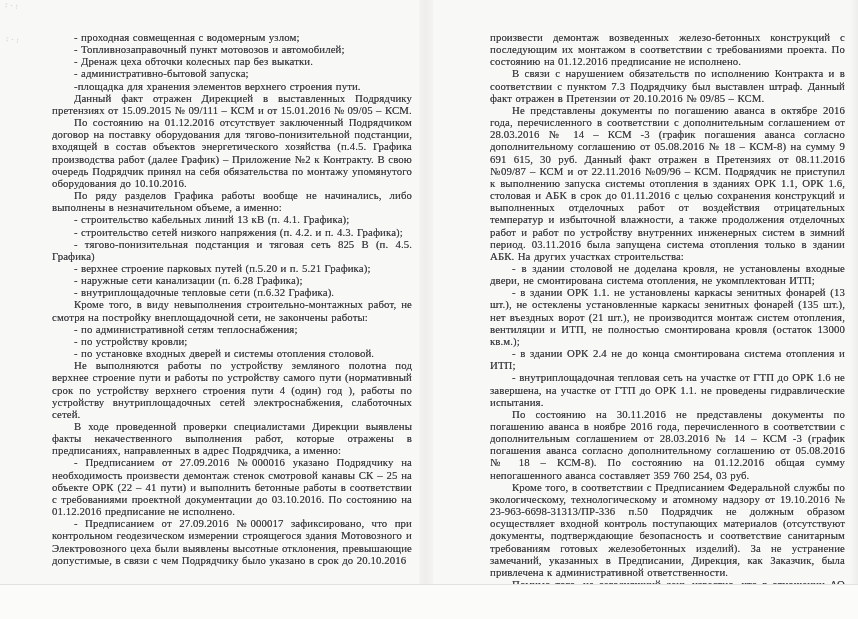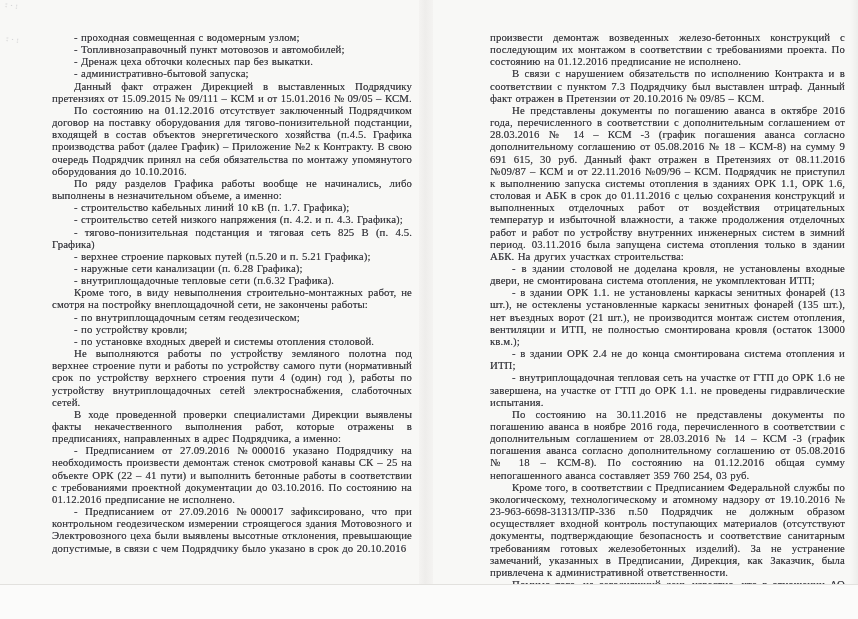--- a/index.html
+++ b/index.html
@@ -63,31 +63,32 @@
 <body>
 
 <div class="scan">
 
   <div class="page page-left">
     <div>
         <p class="para ind">- проходная совмещенная с водомерным узлом;</p>
         <p class="para ind">- Топливнозаправочный пункт мотовозов и автомобилей;</p>
         <p class="para ind">- Дренаж цеха обточки колесных пар без выкатки.</p>
         <p class="para ind">- административно-бытовой запуска;</p>
+        <p class="para ind">-площадка для хранения элементов верхнего строения пути.</p>
         <p class="para ind">Данный факт отражен Дирекцией в выставленных Подрядчику претензиях от 15.09.2015 № 09/111 – КСМ и от 15.01.2016 № 09/05 – КСМ.</p>
         <p class="para ind">По состоянию на 01.12.2016 отсутствует заключенный Подрядчиком договор на поставку оборудования для тягово-понизительной подстанции, входящей в состав объектов энергетического хозяйства (п.4.5. Графика производства работ (далее График) – Приложение №2  к Контракту. В свою очередь Подрядчик принял на себя обязательства по монтажу упомянутого оборудования до 10.10.2016.</p>
         <p class="para ind">По ряду разделов Графика работы вообще не начинались, либо выполнены в незначительном объеме, а именно:</p>
-        <p class="para ind">- строительство кабельных линий 10 кВ (п. 1.7. Графика);</p>
+        <p class="para ind">- строительство кабельных линий 13 кВ (п. 4.1. Графика);</p>
         <p class="para ind">- строительство сетей низкого напряжения (п. 4.2. и п. 4.3. Графика);</p>
         <p class="para ind">- тягово-понизительная подстанция и тяговая сеть 825 В (п. 4.5. Графика)</p>
         <p class="para ind">- верхнее строение парковых путей (п.5.20 и п. 5.21 Графика);</p>
         <p class="para ind">- наружные сети канализации (п. 6.28 Графика);</p>
         <p class="para ind">- внутриплощадочные тепловые сети (п.6.32 Графика).</p>
         <p class="para ind">Кроме того, в виду невыполнения строительно-монтажных работ, не смотря на постройку внеплощадочной сети, не закончены работы:</p>
-        <p class="para ind">- по внутриплощадочным сетям геодезическом;</p>
+        <p class="para ind">- по административной сетям теплоснабжения;</p>
         <p class="para ind">- по устройству кровли;</p>
         <p class="para ind">- по установке входных дверей и системы отопления столовой.</p>
         <p class="para ind">Не выполняются работы по устройству земляного полотна под верхнее строение пути и работы по устройству самого пути (нормативный срок по устройству верхнего строения пути 4 (один) год ), работы по устройству внутриплощадочных сетей электроснабжения, слаботочных сетей.</p>
         <p class="para ind">В ходе проведенной проверки специалистами Дирекции выявлены факты некачественного выполнения работ, которые отражены в предписаниях, направленных в адрес Подрядчика, а именно:</p>
         <p class="para ind">- Предписанием от 27.09.2016 №000016 указано Подрядчику на необходимость произвести демонтаж стенок смотровой канавы СК – 25 на объекте ОРК (22 – 41 пути) и выполнить бетонные работы в соответствии с требованиями проектной документации до 03.10.2016. По состоянию на 01.12.2016 предписание не исполнено.</p>
         <p class="para ind">- Предписанием от 27.09.2016 №000017 зафиксировано, что при контрольном геодезическом измерении строящегося здания Мотовозного и Электровозного цеха были выявлены высотные отклонения, превышающие допустимые, в связи с чем Подрядчику было указано в срок до 20.10.2016</p>
       </div>
   </div>
 
   <div class="gutter"></div>

